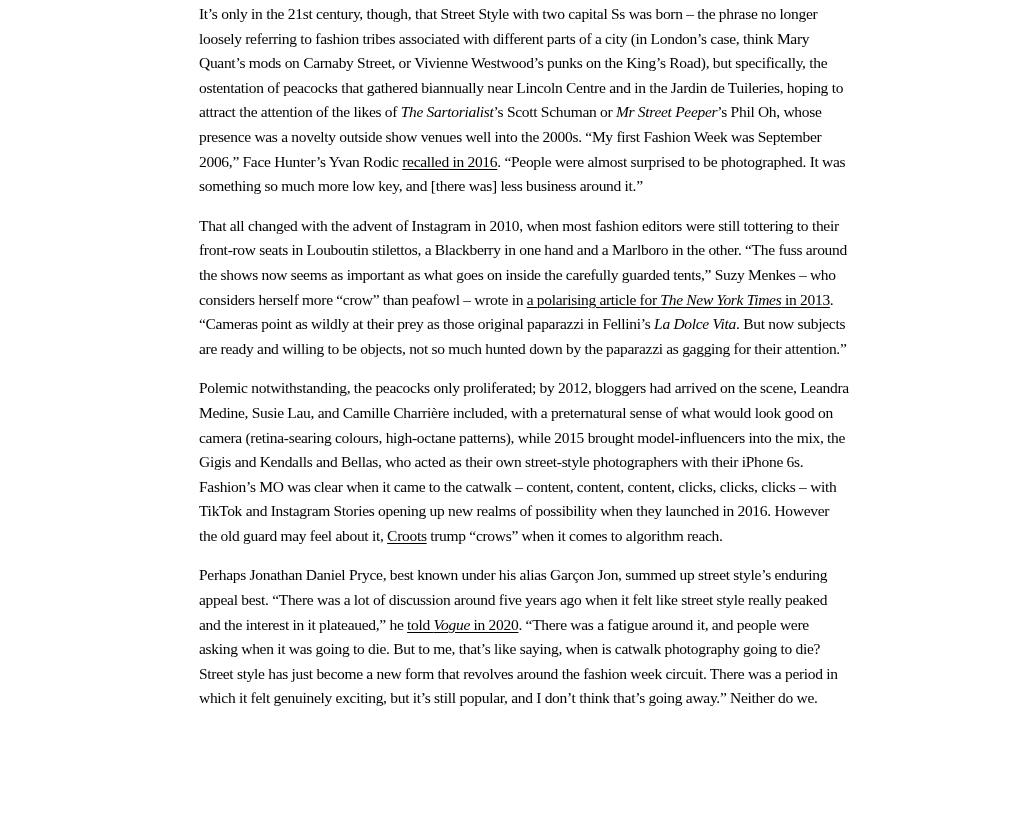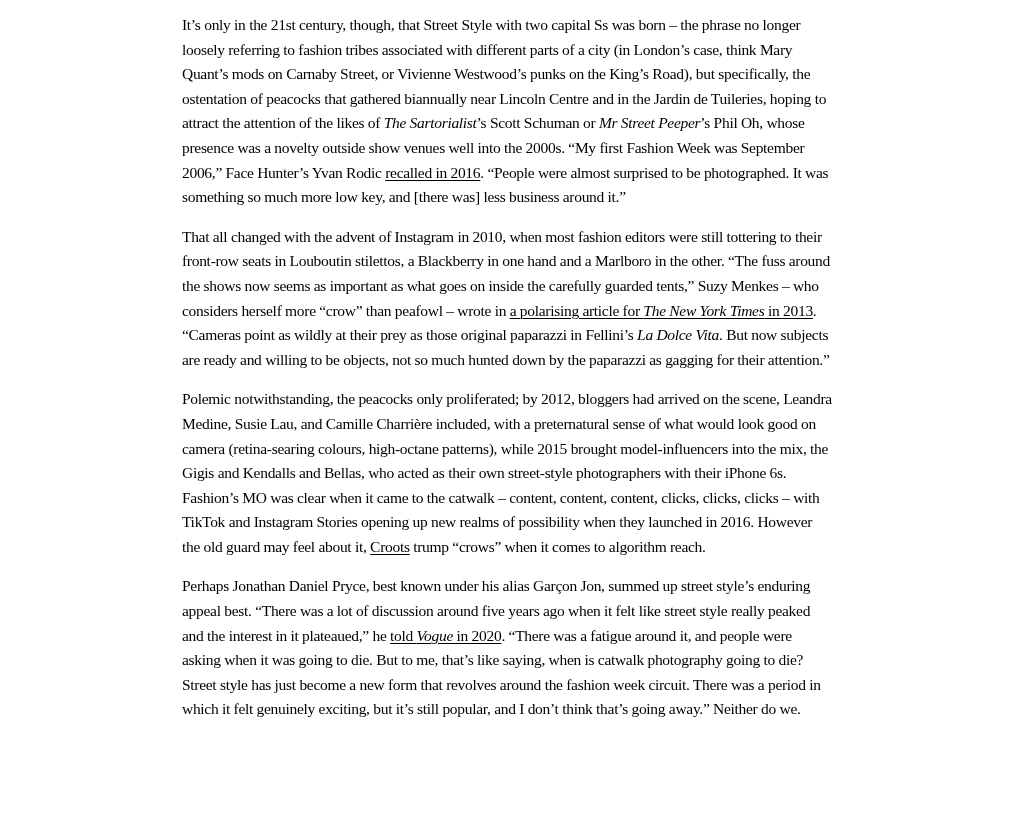--- a/index.html
+++ b/index.html
@@ -10,24 +10,24 @@
   body {
     width: 1024px;
     height: 828px;
     overflow: hidden;
     position: relative;
     font-family: "Liberation Serif", "DejaVu Serif", serif;
     color: #000000;
   }
   .article {
     position: absolute;
-    left: 182px;
+    left: 199px;
     top: 0;
     width: 650px;
-    padding-top: 13px;
+    padding-top: 2px;
   }
   .para {
     margin: 0 0 15px 0;
     font-size: 15.5px;
     line-height: 24.6px;
     letter-spacing: -0.3px;
     text-align: left;
     color: #000000;
   }
   .para:last-child {

